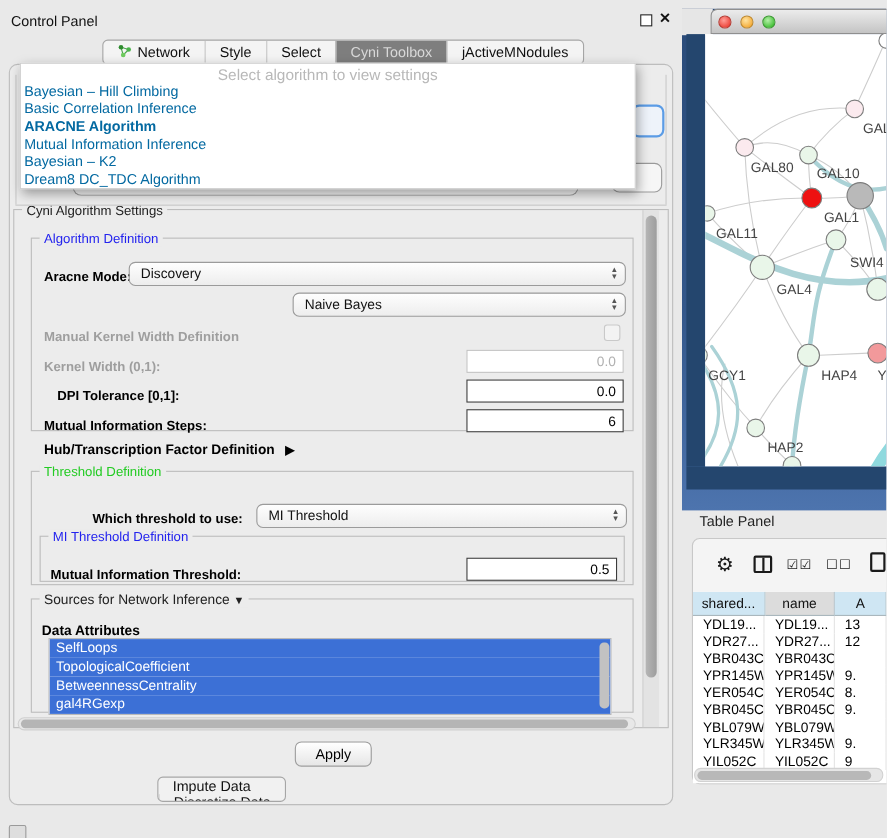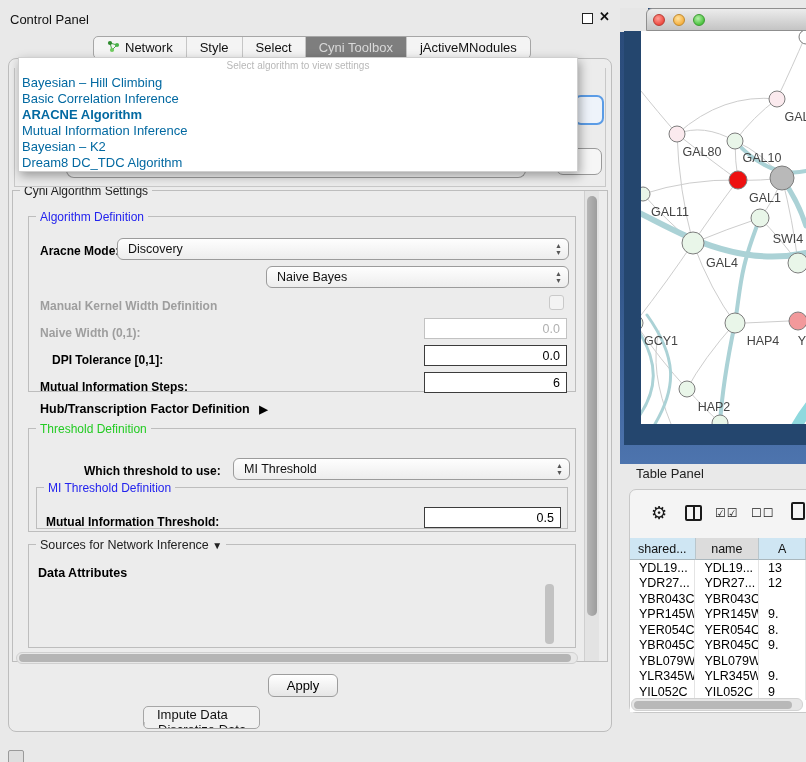--- a/index.html
+++ b/index.html
@@ -27,21 +27,21 @@
   .frag-combo-blue { left:574px; top:95px; width:30px; height:30px; border:2px solid #5b9ce6; border-radius:7px; background:#eef3fa; }
   .frag-combo-2 { left:556px; top:148px; width:46px; height:27px; border:1px solid #9a9a9a; border-radius:7px; background:#f6f6f6; }
   .frag-combo-wide { left:66px; top:160px; width:460px; height:18px; border:1px solid #9e9e9e; border-top:none; border-radius:0 0 8px 8px; background:#f4f4f4; z-index:6; }
   .frag-line-b { left:14px; top:186px; width:592px; height:1px; background:#c8c8c8; }
   .frag-line-r { left:605px; top:68px; width:1px; height:118px; background:#c8c8c8; }
   .frag-line-l { left:14px; top:68px; width:1px; height:118px; background:#c8c8c8; }
 
   
   #algo-dropdown { position:absolute; left:18px; top:57px; width:560px; height:115px; background:#fff;
                    border:1px solid #cfcfcf; box-shadow:2px 4px 10px rgba(0,0,0,0.35); z-index:10; }
-  .dd-placeholder { text-align:center; font-size:10px; color:#b8b8b8; height:17px; padding-top:2px; }
+  .dd-placeholder { text-align:center; font-size:14px; color:#b8b8b8; height:17px; padding-top:2px; }
   .dd-item { font-size:13px; color:#0369a1; height:16px; line-height:16px; padding-left:3px; white-space:nowrap; }
   .dd-item.hl { font-weight:bold; }
 
   
   .group { position:absolute; border:1px solid #bdbdbd; background:#ececec; }
   .group-title { position:absolute; font-size:12px; background:#ececec; padding:0 4px; white-space:nowrap; z-index:3; }
   .t-black { color:#222; }
   .t-blue { color:#2323ee; }
   .t-green { color:#23cb23; }
 
@@ -195,21 +195,21 @@
     <span>Naive Bayes</span>
     <span class="stepper">
         <span>▲</span>
         <span>▼</span>
       </span>
   </div>
 
   <div class="lbl dis" style="left:40px; top:299px;">Manual Kernel Width Definition</div>
   <div class="checkbox" style="left:549px; top:295px;"></div>
 
-  <div class="lbl dis" style="left:40px; top:326px;">Naive Width (0,1):</div>
+  <div class="lbl dis" style="left:40px; top:326px;">Kernel Width (0,1):</div>
   <div class="field dis" style="left:424px; top:318px; width:143px;">0.0</div>
 
   <div class="lbl" style="left:40px; top:353px;padding-left:12px;">DPI Tolerance [0,1]:</div>
   <div class="field active" style="left:424px; top:345px; width:143px;">0.0</div>
 
   <div class="lbl" style="left:40px; top:380px;">Mutual Information Steps:</div>
   <div class="field active" style="left:424px; top:372px; width:143px;">6</div>
 
   <div class="lbl" style="left:40px; top:402px; font-size:12.5px;">
     <span>Hub/Transcription Factor Definition</span>
@@ -234,20 +234,26 @@
   <div class="lbl" style="left:46px; top:515px;">Mutual Information Threshold:</div>
   <div class="field active" style="left:424px; top:507px; width:137px;">0.5</div>
 
   <div class="group" style="left:28px; top:544px; width:548px; height:104px;"></div>
   <div class="group-title t-black" style="left:36px; top:538px; font-size:12.5px;">
     <span>Sources for Network Inference</span>
     <span style="font-size:10px;">▼</span>
   </div>
   <div class="lbl" style="left:38px; top:566px; font-size:12.5px;">Data Attributes</div>
 
+  <div id="attr-list">
+      <div class="attr-item">SelfLoops</div>
+      <div class="attr-item">TopologicalCoefficient</div>
+      <div class="attr-item">BetweennessCentrality</div>
+      <div class="attr-item">gal4RGexp</div>
+    </div>
   <div class="list-vthumb"></div>
 
   <div class="hscroll">
       <div class="hscroll-thumb"></div>
     </div>
 
   <div id="apply-btn">Apply</div>
 
   <div id="bottom-tabs">
       <div class="tab">

